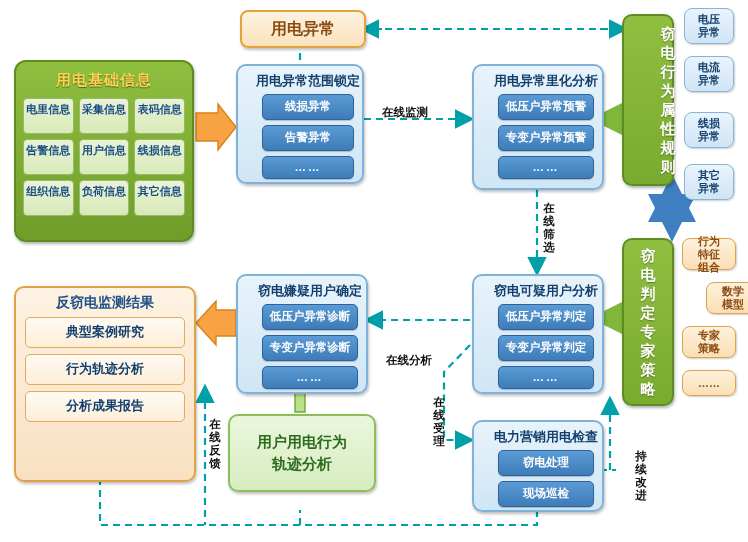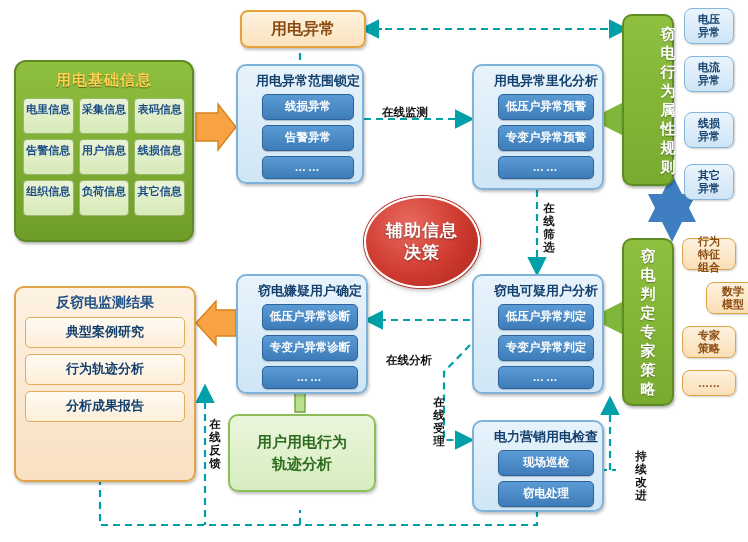--- a/index.html
+++ b/index.html
@@ -329,23 +329,20 @@
   <div class="node pill-orange" style="left:706px;top:282px;width:54px;height:32px;">
     <span style="display:block;width:28px;">数学模型</span>
   </div>
   <div class="node pill-orange" style="left:682px;top:326px;width:54px;height:32px;">
     <span style="display:block;width:28px;">专家策略</span>
   </div>
   <div class="node pill-orange" style="left:682px;top:370px;width:54px;height:26px;">
     <span>……</span>
   </div>
 
-  <div class="node center-circle" style="left:364px;top:196px;width:116px;height:92px;">
-    <span style="display:block;width:72px;">辅助信息决策</span>
-  </div>
 
   <div class="node blue-panel" style="left:472px;top:274px;width:132px;height:120px;">
     <div class="blue-title">窃电可疑用户分析</div>
     <div class="bar">低压户异常判定</div>
     <div class="bar">专变户异常判定</div>
     <div class="bar dots">……</div>
   </div>
 
   <div class="node blue-panel" style="left:236px;top:274px;width:132px;height:120px;">
     <div class="blue-title">窃电嫌疑用户确定</div>
@@ -360,22 +357,22 @@
     <div class="result-item">行为轨迹分析</div>
     <div class="result-item">分析成果报告</div>
   </div>
 
   <div class="node lgreen-panel" style="left:228px;top:414px;width:148px;height:78px;">
     <span style="display:block;width:104px;">用户用电行为轨迹分析</span>
   </div>
 
   <div class="node blue-panel" style="left:472px;top:420px;width:132px;height:92px;">
     <div class="blue-title">电力营销用电检查</div>
+    <div class="bar">窃电处理</div>
     <div class="bar">现场巡检</div>
-    <div class="bar">窃电处理</div>
   </div>
 
   <div class="arrow-label" style="left:382px;top:106px;">在线监测</div>
 
   <div class="arrow-label vert" style="left:542px;top:202px;width:14px;">在线筛选</div>
 
   <div class="arrow-label" style="left:386px;top:354px;">在线分析</div>
 
   <div class="arrow-label vert" style="left:432px;top:396px;width:14px;">在线受理</div>
 

